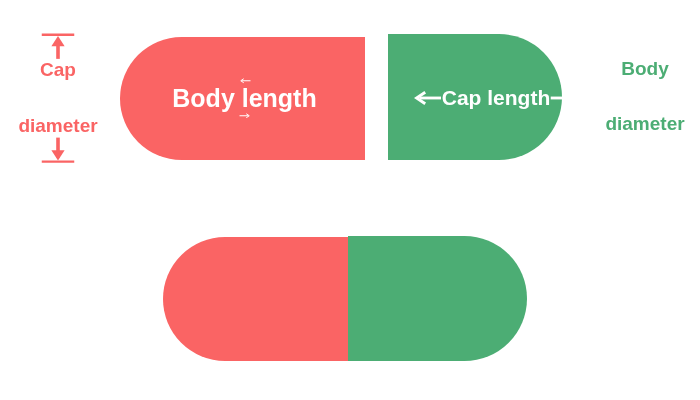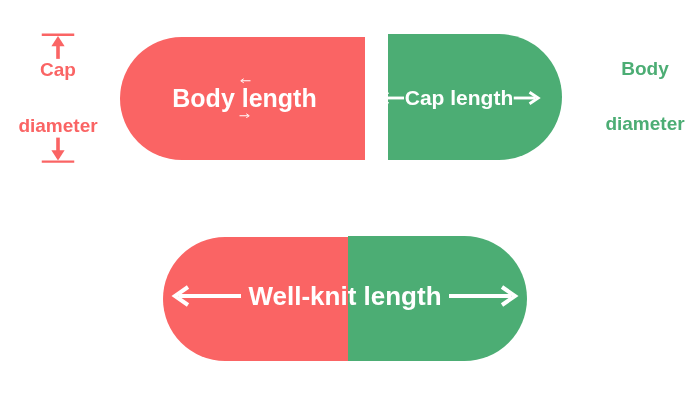--- a/index.html
+++ b/index.html
@@ -99,21 +99,21 @@
 
   .m-body-length {
     left: 127px;
     top: 78px;
     width: 235px;
     height: 40px;
     font-size: 25px;
     flex-direction: column;
   }
   .m-cap-length {
-    left: 376px;
+    left: 413px;
     top: 78px;
     width: 166px;
     height: 40px;
     font-size: 21px;
     align-items: center;
   }
   .m-wellknit {
     left: 168px;
     top: 275px;
     width: 354px;
@@ -228,25 +228,14 @@
       <polygon points="35,39 24,22 46,22" fill="#4cad74"></polygon>
       <line x1="8" y1="41" x2="62" y2="41" stroke="#4cad74" stroke-width="4"></line>
     </svg>
   </div>
 
   <div class="bottom-capsule">
     <div class="bottom-left"></div>
     <div class="bottom-right"></div>
   </div>
 
-  <div class="measure m-wellknit">
-    <svg class="arrow-svg" width="74" height="24" viewBox="0 0 74 24">
-      <line x1="73" y1="12" x2="11" y2="12" stroke="#ffffff" stroke-width="4"></line>
-      <polyline points="20,3 7,12 20,21" fill="none" stroke="#ffffff" stroke-width="4" stroke-linecap="butt" stroke-linejoin="miter"></polyline>
-    </svg>
-    <span class="mlabel">Well-knit length</span>
-    <svg class="arrow-svg" width="74" height="24" viewBox="0 0 74 24">
-      <line x1="1" y1="12" x2="63" y2="12" stroke="#ffffff" stroke-width="4"></line>
-      <polyline points="54,3 67,12 54,21" fill="none" stroke="#ffffff" stroke-width="4" stroke-linecap="butt" stroke-linejoin="miter"></polyline>
-    </svg>
-  </div>
 
 </div>
 
 </body></html>

